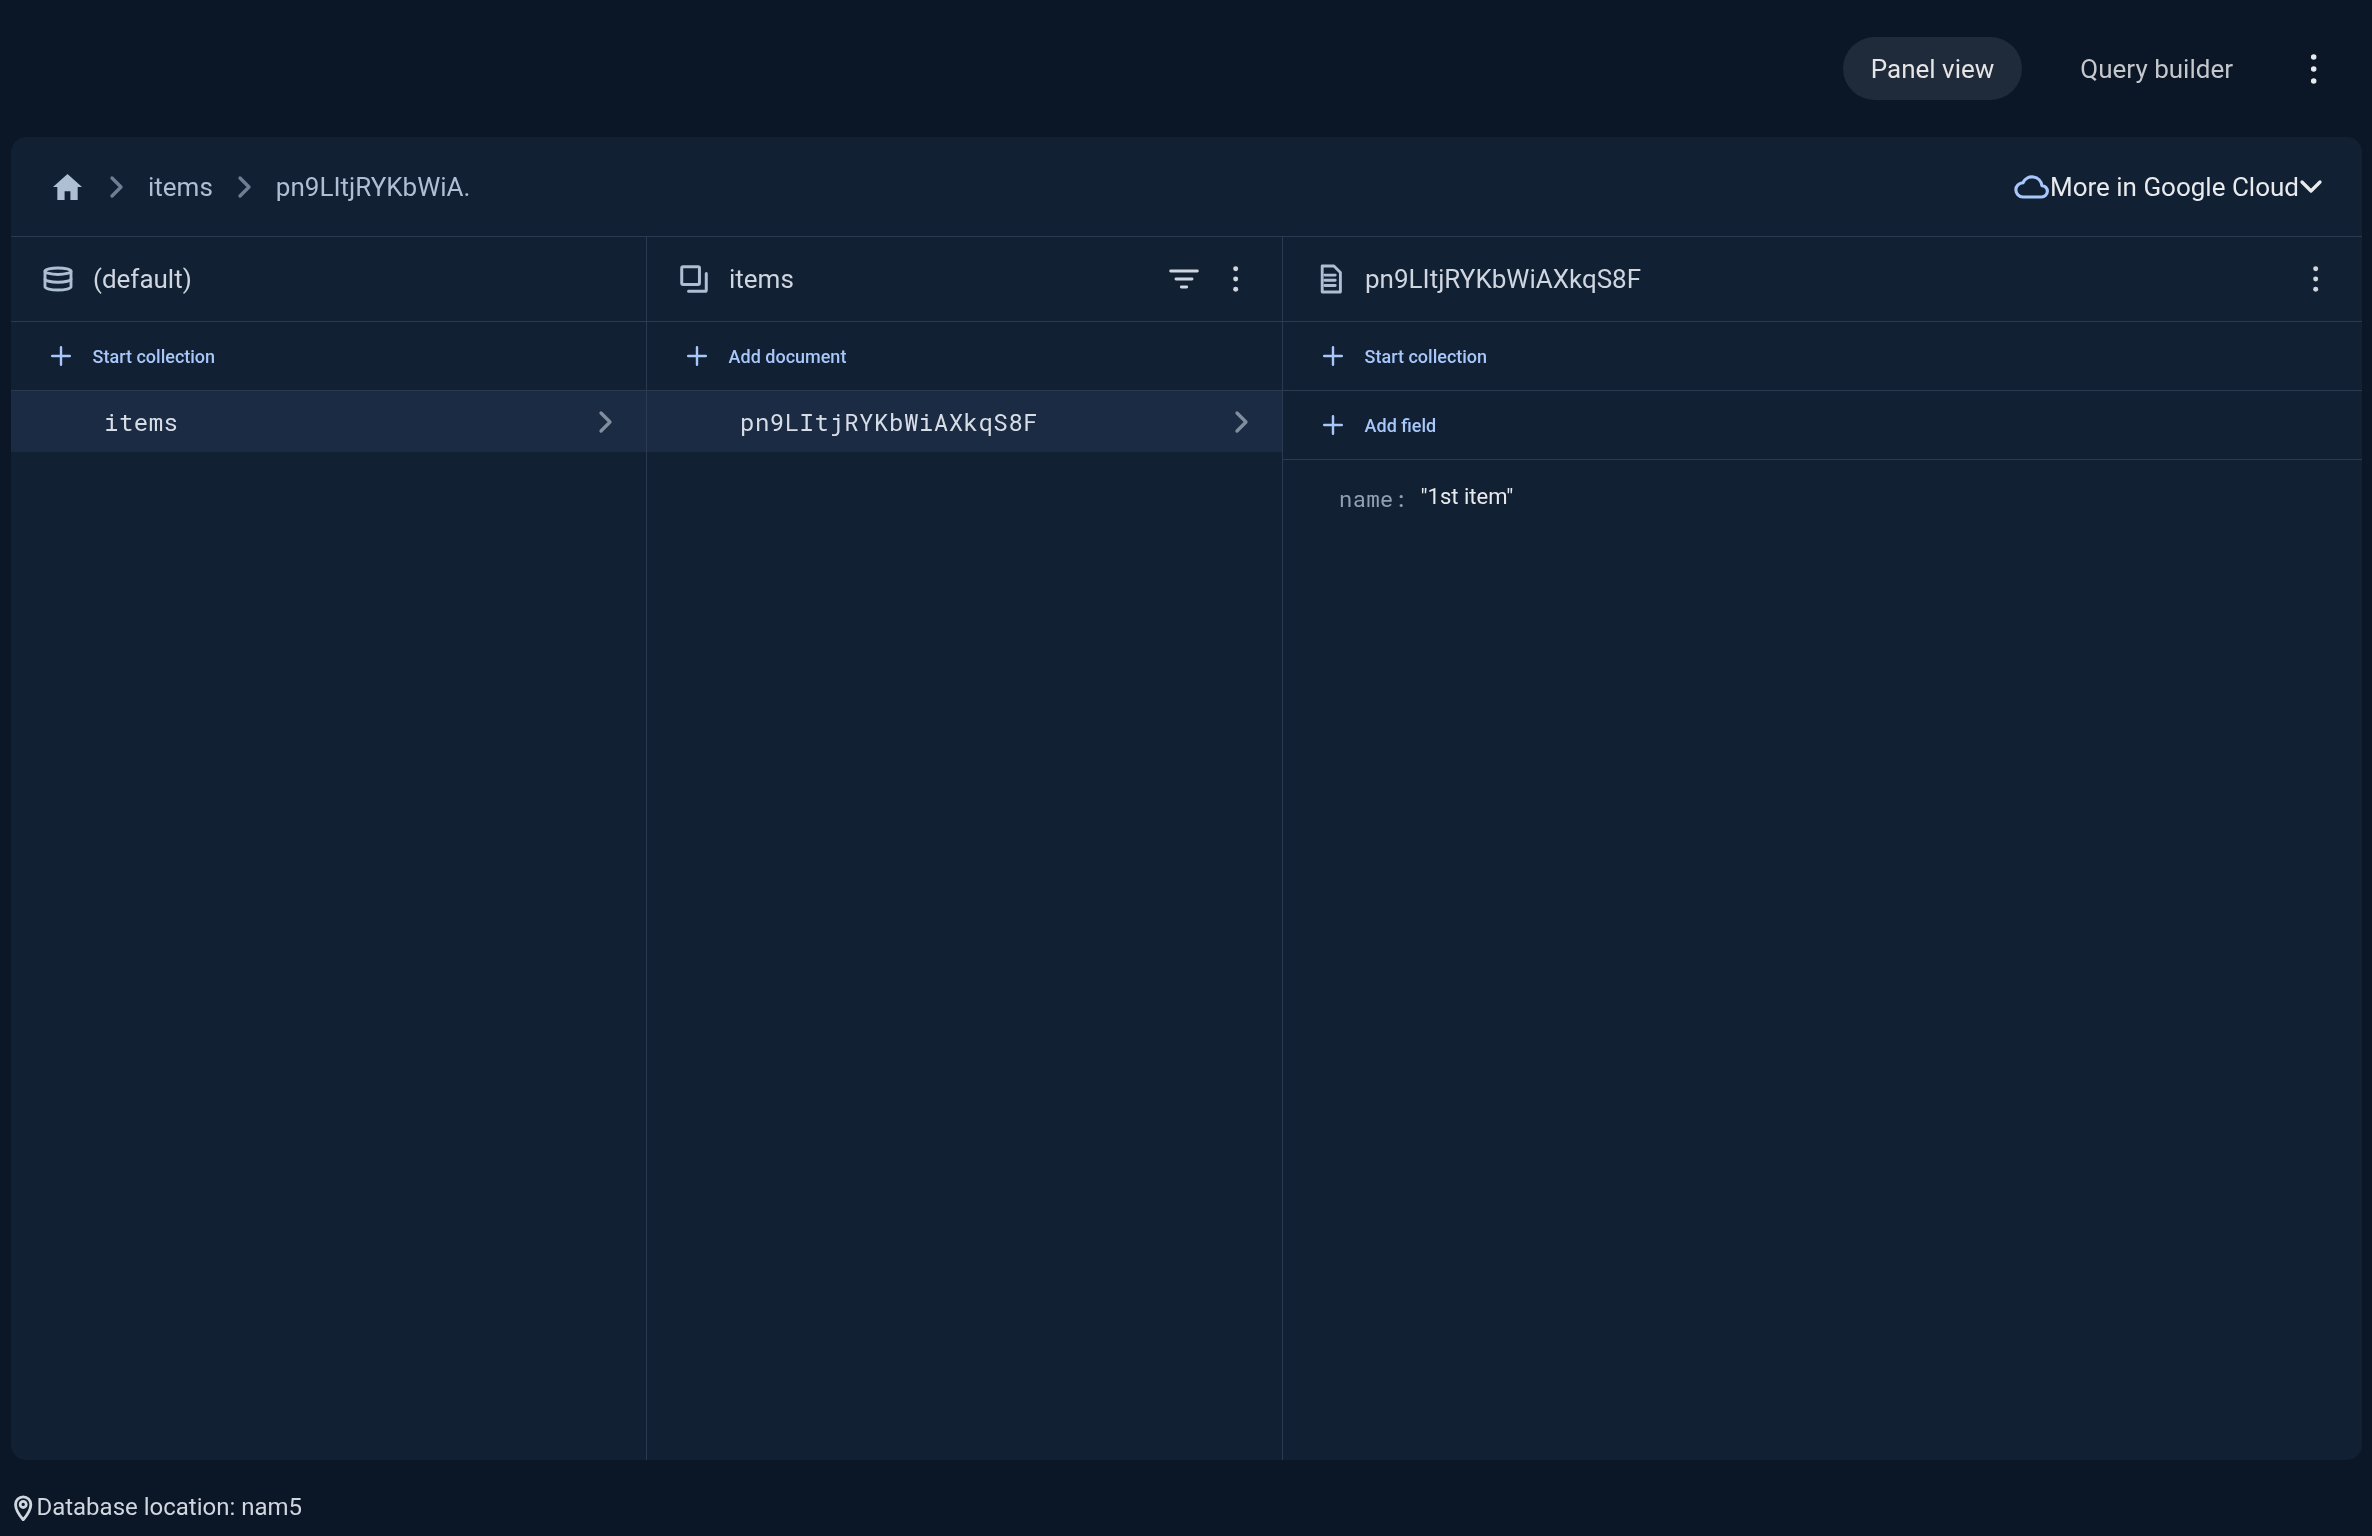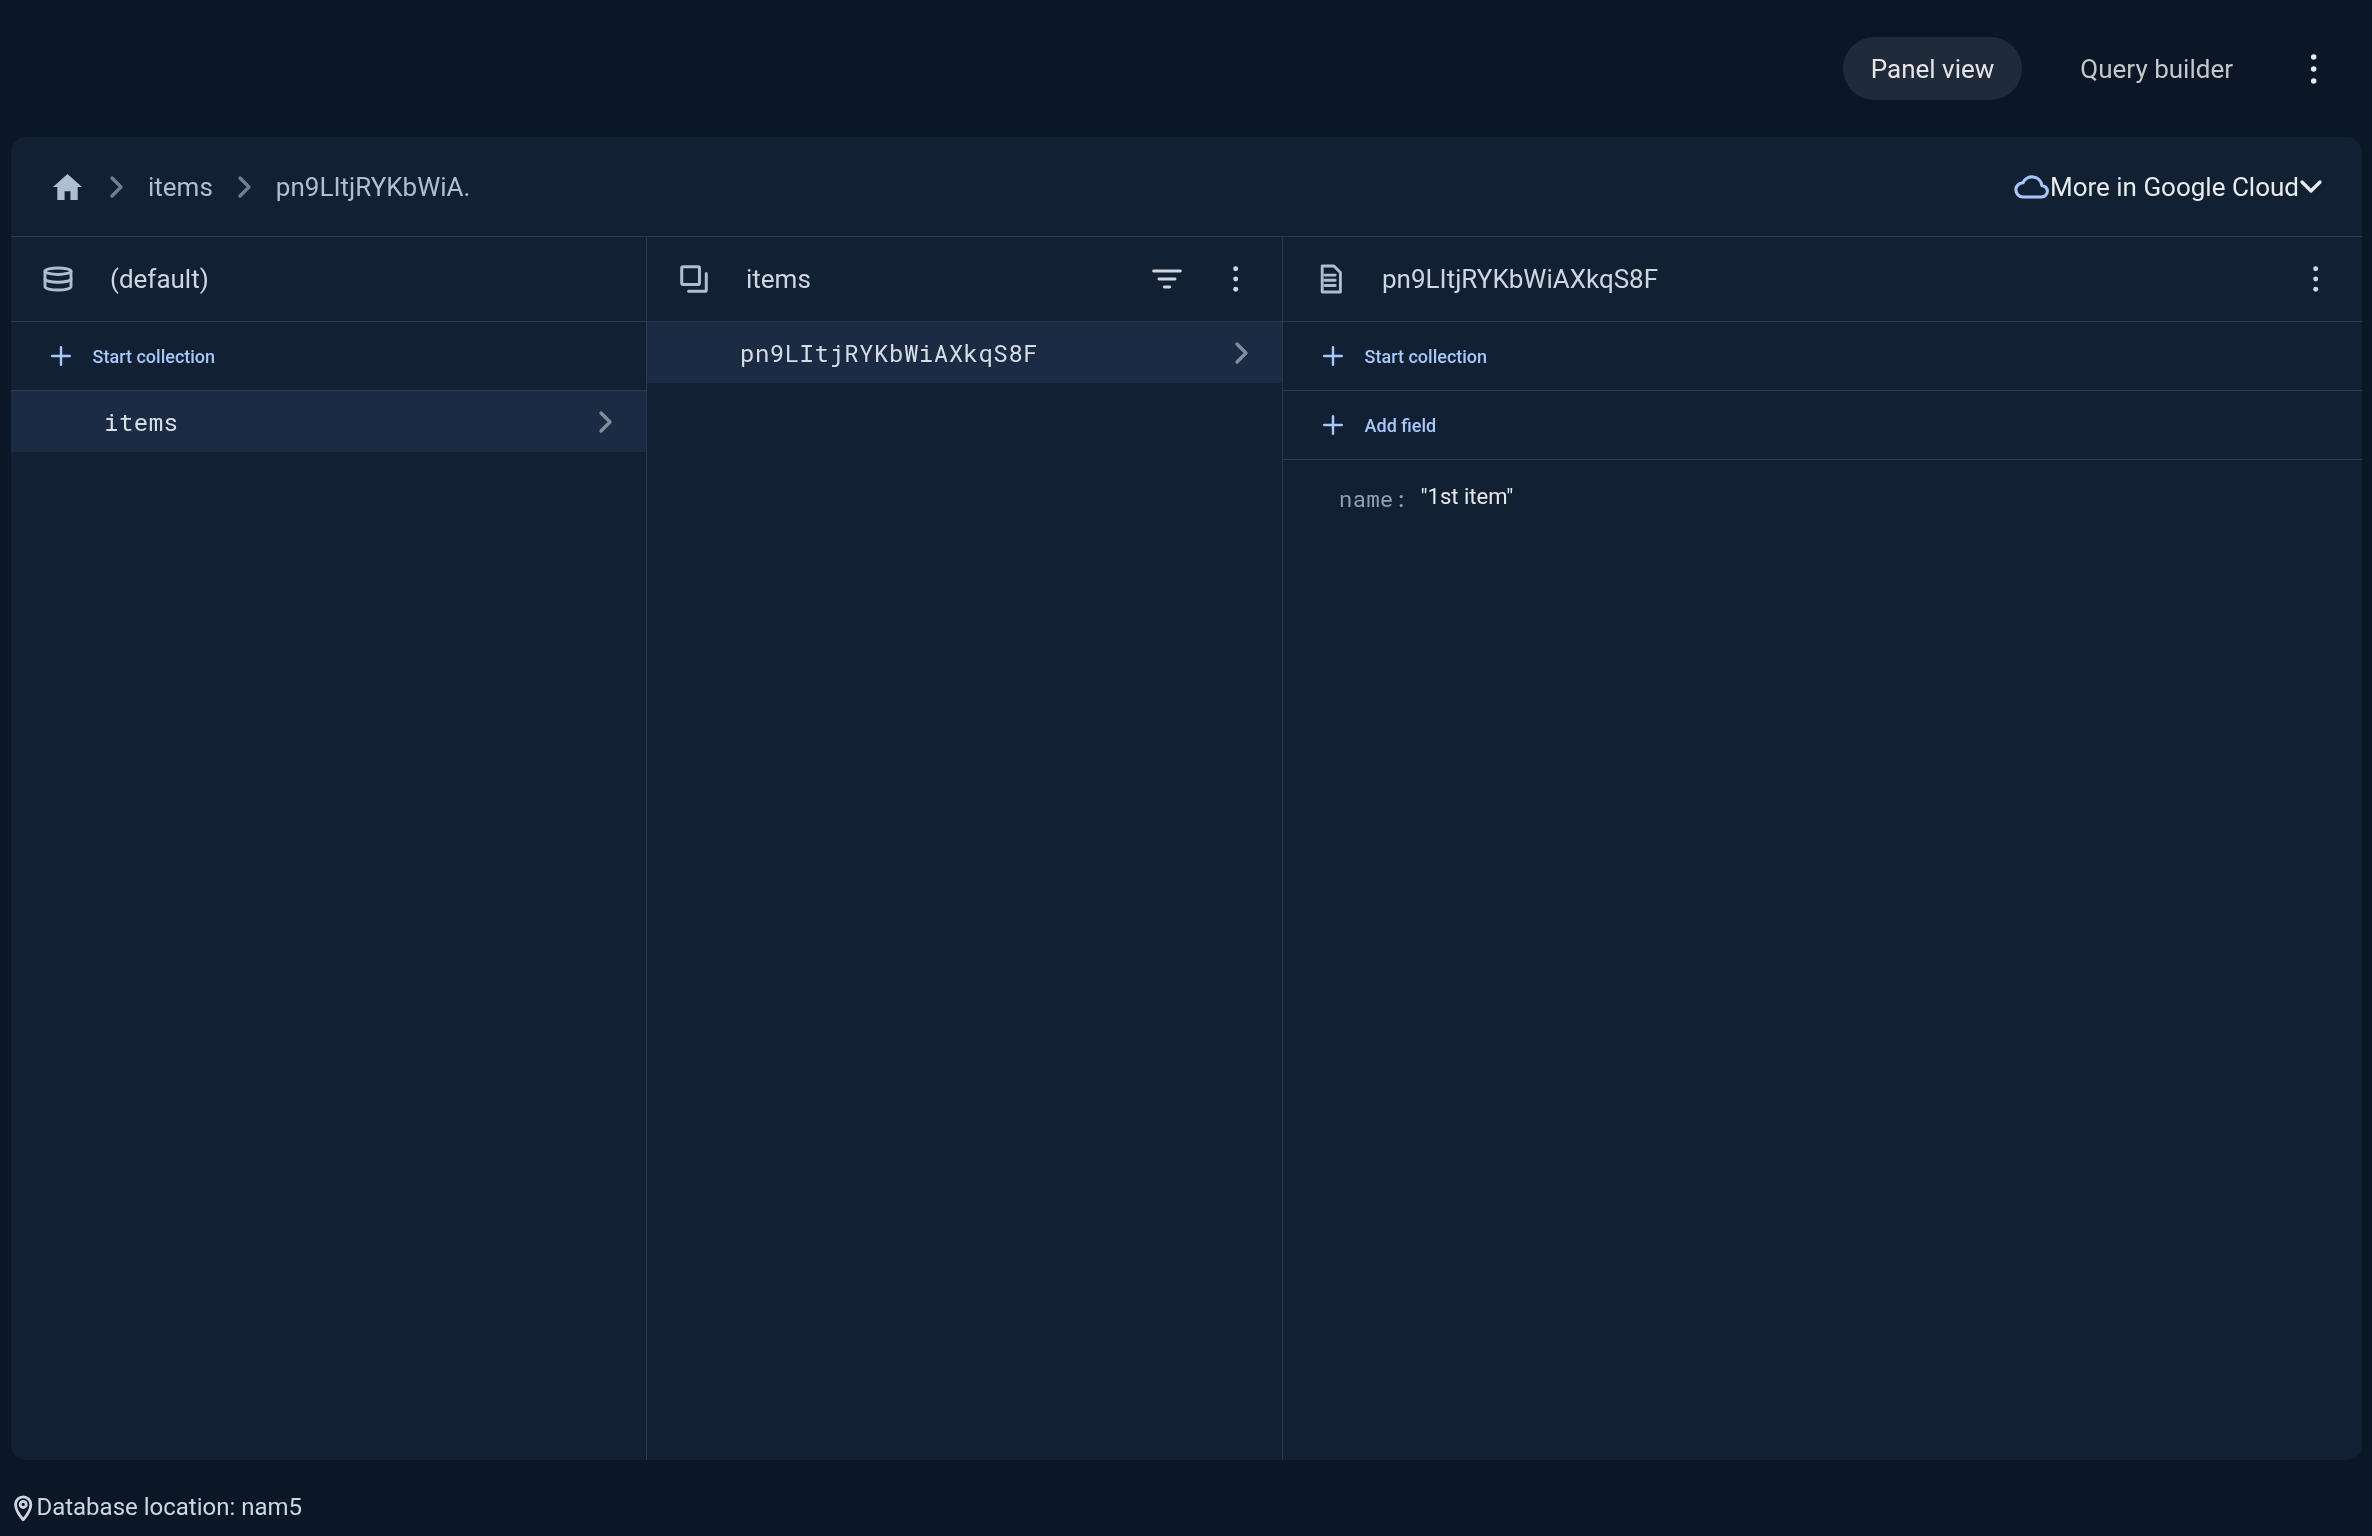--- a/index.html
+++ b/index.html
@@ -92,21 +92,21 @@
   .panel-1 { flex: 0 0 636px; border-right: 0.9px solid #2a3a50; }
   .panel-2 { flex: 0 0 636px; border-right: 0.9px solid #2a3a50; }
   .panel-3 { flex: 1; }
 
   .panel-header {
     height: 85px;
     border-bottom: 0.9px solid #2a3a50;
     display: flex;
     align-items: center;
     padding: 0 30px;
-    gap: 36px;
+    gap: 19px;
     font-size: 26px;
     color: #cfd6e0;
   }
   .panel-header .spacer { flex: 1; }
   .panel-header .head-icon { width: 33px; height: 33px; display:flex; align-items:center; justify-content:center; }
 
   .action-row {
     height: 69px;
     border-bottom: 0.9px solid #2a3a50;
     display: flex;
@@ -267,20 +267,28 @@
           </svg>
         </span>
         <span class="head-icon">
           <svg width="7.4" height="28" viewBox="0 0 8 30">
               <circle cx="4" cy="4" r="2.7" fill="#cfd6e0"></circle>
               <circle cx="4" cy="15" r="2.7" fill="#cfd6e0"></circle>
               <circle cx="4" cy="26" r="2.7" fill="#cfd6e0"></circle>
             </svg>
         </span>
       </div>
+      <div class="action-row">
+        <span class="plus-icon">
+          <svg width="22" height="22" viewBox="0 0 20 20">
+              <path class="sv" d="M10 2v16M2 10h16"></path>
+            </svg>
+        </span>
+        <span>Add document</span>
+      </div>
       <div class="list-row selected">
         <span>pn9LItjRYKbWiAXkqS8F</span>
         <span class="chev-right">
           <svg width="15" height="24" viewBox="0 0 10 16">
               <path class="sv" d="M2 2l6 6-6 6"></path>
             </svg>
         </span>
       </div>
     </div>
 

